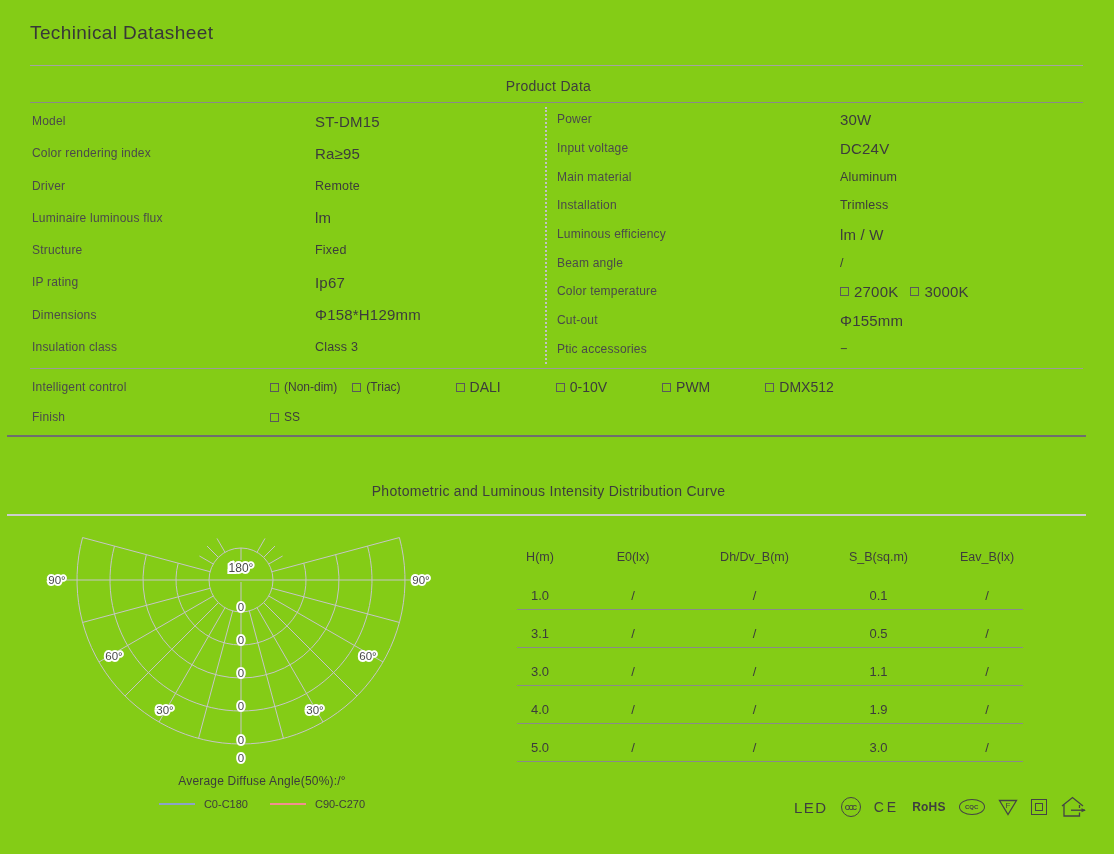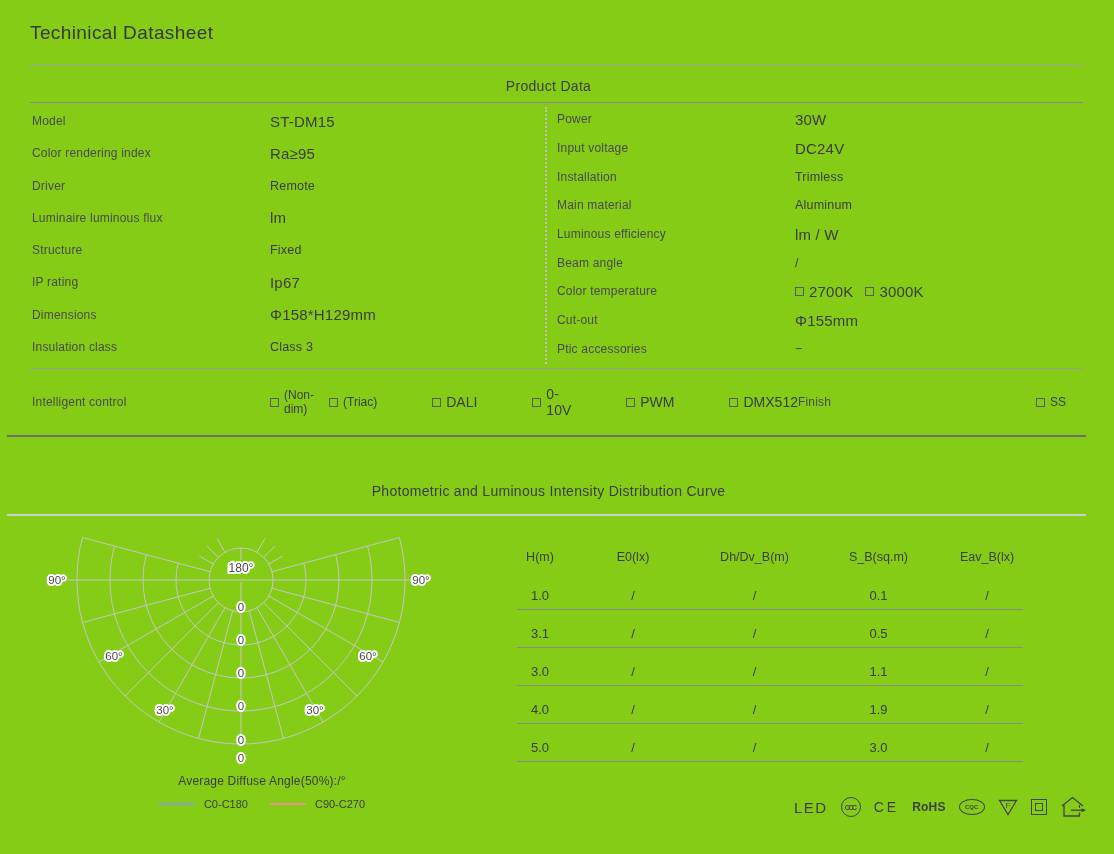--- a/index.html
+++ b/index.html
@@ -15,26 +15,26 @@
   .section-title{position:absolute;left:0;right:17px;text-align:center;font-size:14px;color:#3d3d3d;letter-spacing:.3px;}
   .product-title{top:78px;}
   .photo-title{top:483px;}
   .vdivider{position:absolute;left:545px;top:107px;height:257px;border-left:2px dotted #c2c2c2;}
   
   .spec-col{position:absolute;top:105px;height:258px;display:flex;flex-direction:column;}
   #spec-left{left:32px;width:500px;}
   #spec-right{left:557px;width:526px;}
   .spec-row{flex:1;display:flex;align-items:center;}
   .spec-label{width:238px;font-size:12px;color:#4a4a4a;letter-spacing:.2px;flex:none;}
-  .spec-value{font-size:12.5px;color:#3c3c3c;letter-spacing:.2px;display:flex;align-items:center;}
+  .spec-value{font-size:12.5px;color:#3c3c3c;letter-spacing:.2px;display:flex;align-items:center;margin-left:45px;}
   .spec-value.em{font-size:15px;}
   .cb{display:inline-block;width:7px;height:7px;border:1px solid #5a5a5a;margin-right:5px;flex:none;}
   .opt{display:inline-flex;align-items:center;margin-right:12px;}
   
-  #control-rows{position:absolute;left:32px;top:372px;width:1050px;height:60px;display:flex;}
+  #control-rows{position:absolute;left:32px;top:372px;width:1050px;height:60px;display:flex;flex-direction:column;}
   .ctrl-row{flex:1;display:flex;align-items:center;}
   .ctrl-options{display:flex;align-items:center;gap:15px;}
   .ctrl-opt{display:inline-flex;align-items:center;font-size:12px;color:#3c3c3c;}
   .ctrl-opt.em{font-size:14px;margin-left:40px;}
   
   #polar{position:absolute;left:30px;top:530px;}
   #polar text{font-family:"Liberation Sans","DejaVu Sans",sans-serif;fill:#4a4a4a;
               paint-order:stroke;stroke:#ffffff;stroke-width:4px;}
   .axis-caption{position:absolute;left:42px;top:774px;width:440px;text-align:center;
                 font-size:12px;color:#3c3c3c;letter-spacing:.2px;}
@@ -111,26 +111,26 @@
   <div id="spec-right" class="spec-col">
       <div class="spec-row">
         <span class="spec-label">Power</span>
         <span class="spec-value em">30W</span>
       </div>
       <div class="spec-row">
         <span class="spec-label">Input voltage</span>
         <span class="spec-value em">DC24V</span>
       </div>
       <div class="spec-row">
+        <span class="spec-label">Main material</span>
+        <span class="spec-value">Aluminum</span>
+      </div>
+      <div class="spec-row">
         <span class="spec-label">Installation</span>
         <span class="spec-value">Trimless</span>
-      </div>
-      <div class="spec-row">
-        <span class="spec-label">Main material</span>
-        <span class="spec-value">Aluminum</span>
       </div>
       <div class="spec-row">
         <span class="spec-label">Luminous efficiency</span>
         <span class="spec-value em">lm / W</span>
       </div>
       <div class="spec-row">
         <span class="spec-label">Beam angle</span>
         <span class="spec-value">/</span>
       </div>
       <div class="spec-row">

